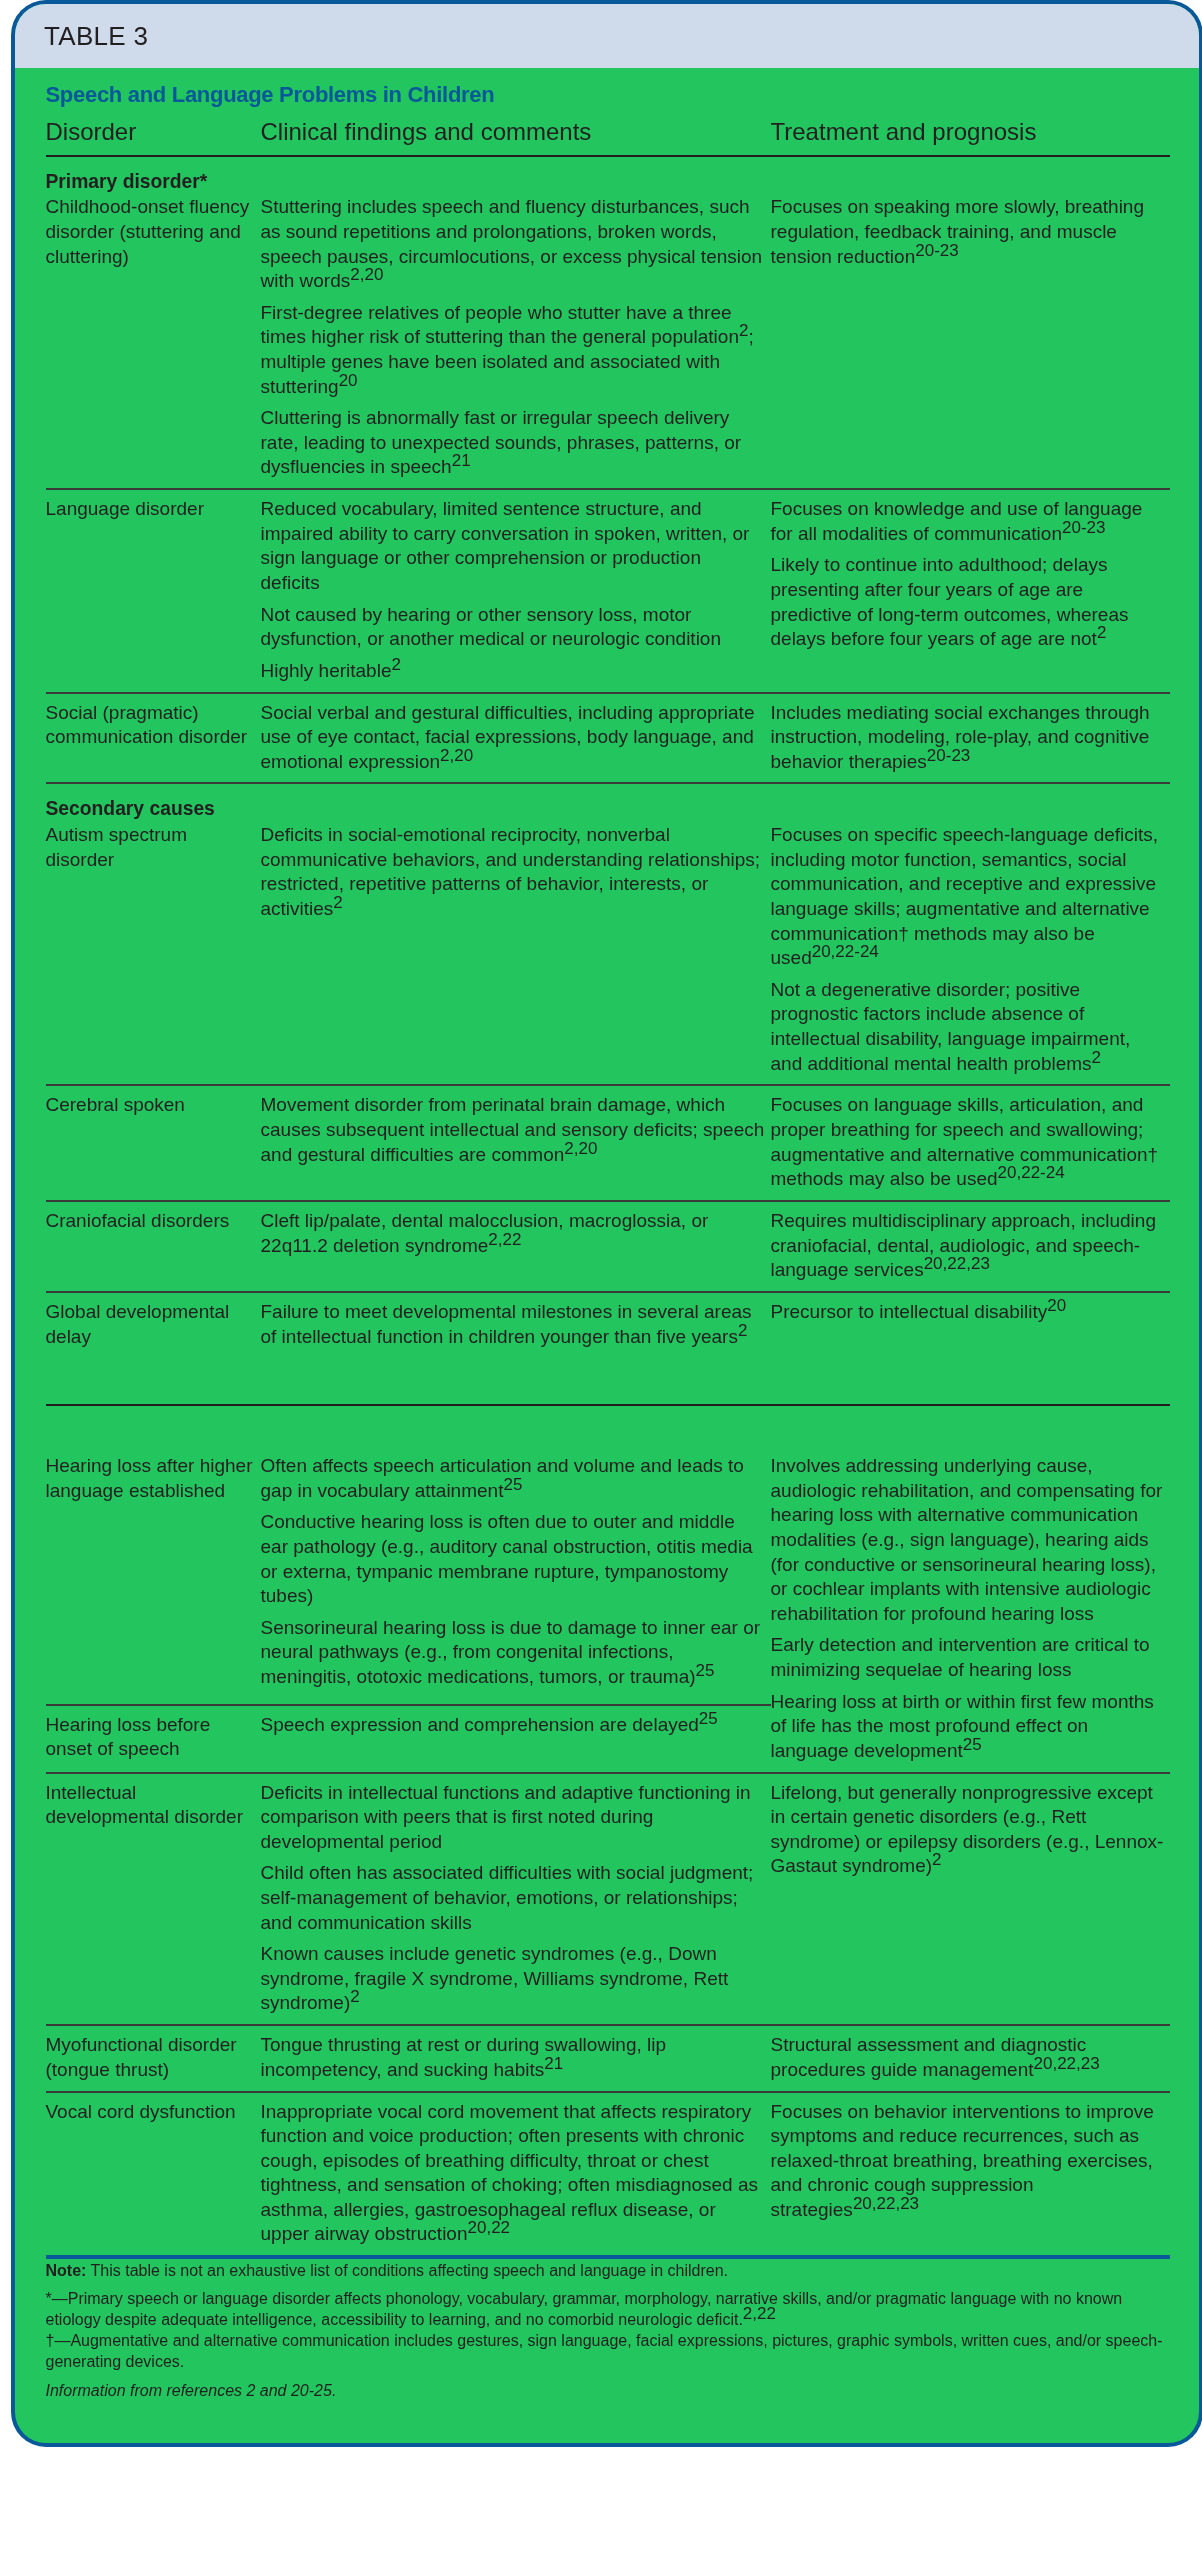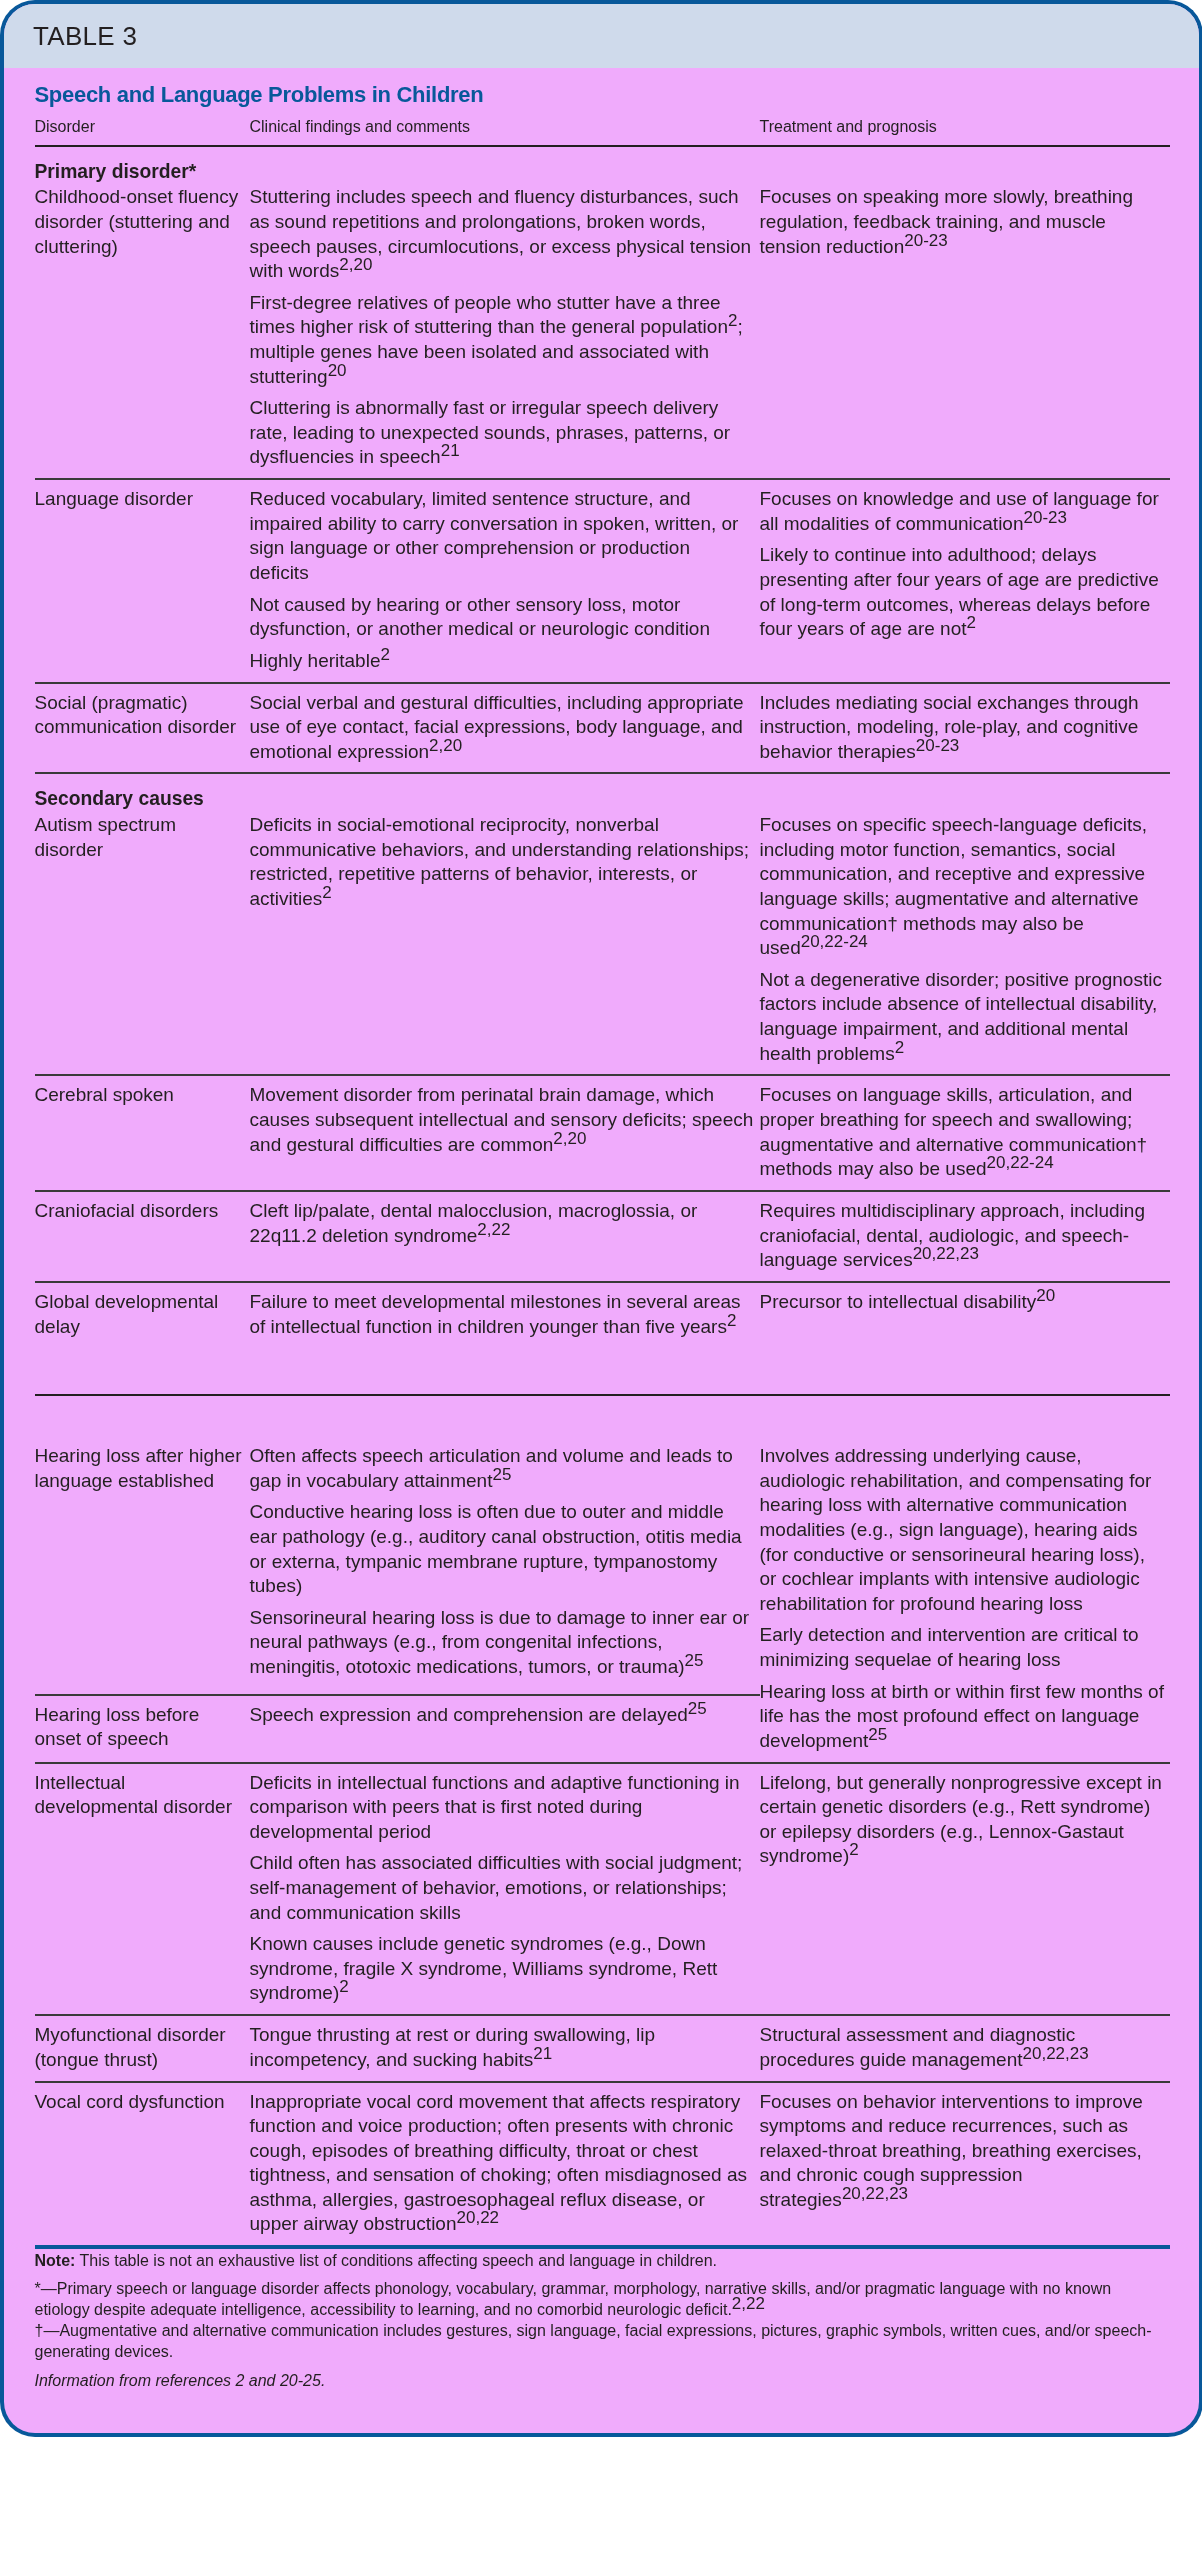--- a/index.html
+++ b/index.html
@@ -8,21 +8,22 @@
     position: relative;
     width: 1203px;
     box-sizing: border-box;
   }
   .panel {
     position: relative;
     border: 4.7px solid #08589a;
     border-radius: 35px 35px 0 0;
     border-bottom: none;
     overflow: hidden;
-    background: #f0abfc;
+    background: #22c55e;
+    margin-left: 11px;
   }
   .panel.bottom {
     border-top: none;
     border-radius: 0 0 35px 35px;
     border-bottom: 4.7px solid #08589a;
   }
   .table-label-bar {
     background: #cfdaeb;
     height: 64px;
     display: flex;
@@ -41,21 +42,21 @@
     margin-bottom: 8.2px;
     letter-spacing: -0.3px;
   }
   table { width: 100%; border-collapse: collapse; table-layout: fixed; }
   col.c1 { width: 215px; }
   col.c2 { width: 510px; }
   col.c3 { width: auto; }
   th {
     text-align: left;
     font-weight: normal;
-    font-size: 16px;
+    font-size: 24px;
     padding: 2.3px 0 8.2px 0;
     border-bottom: 2.9px solid #231f20;
     vertical-align: bottom;
   }
   td {
     font-size: 19px;
     line-height: 24.6px;
     vertical-align: top;
     padding: 7px 5.9px 8.2px 0;
   }

